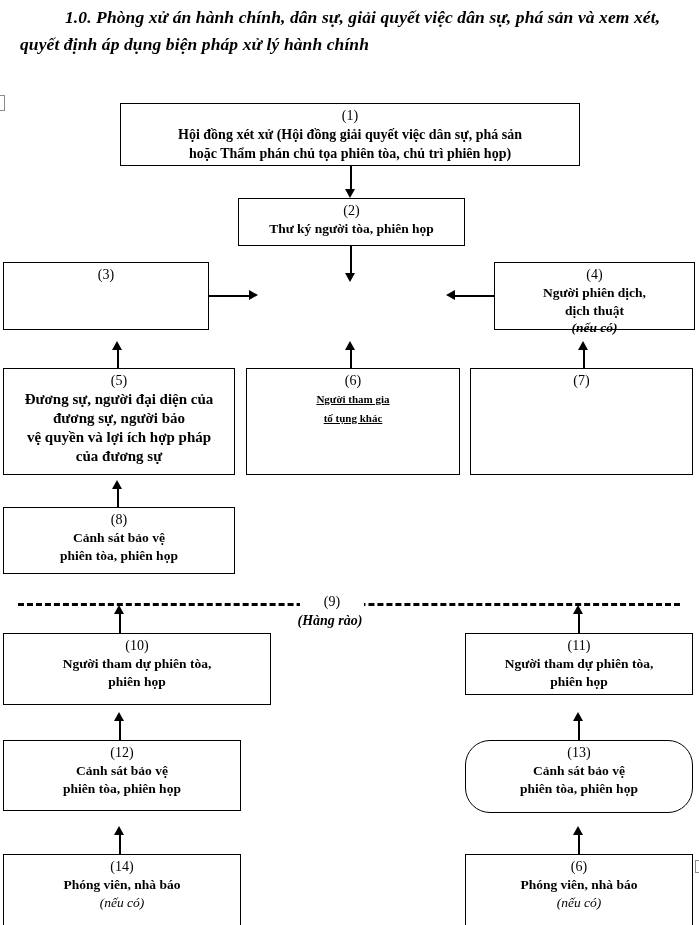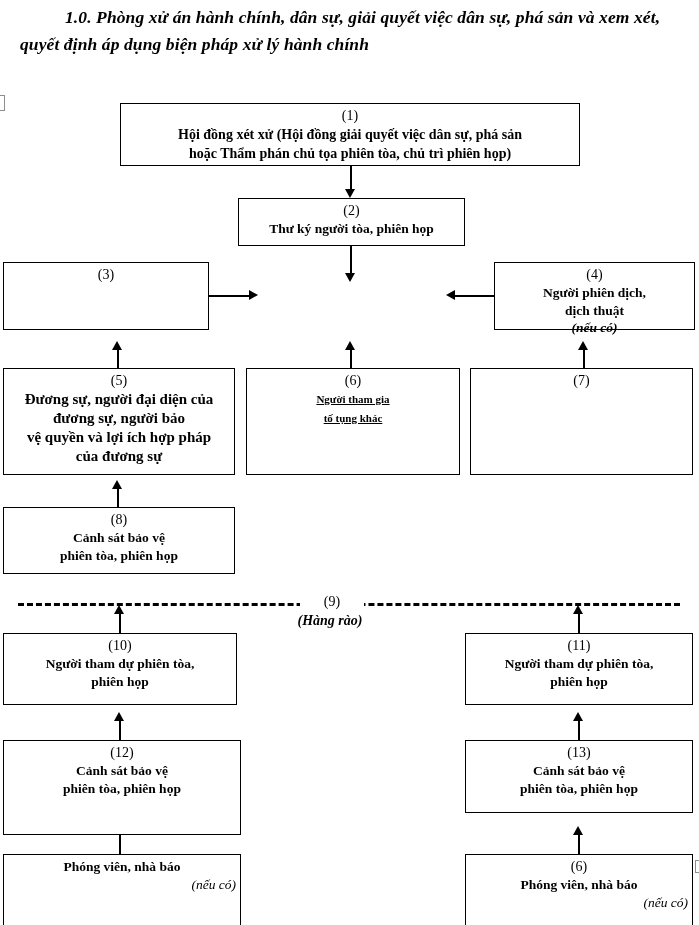--- a/index.html
+++ b/index.html
@@ -58,21 +58,20 @@
     font-size: 14px;
     line-height: 18px;
   }
   .node .body {
     display: block;
     white-space: pre-line;
   }
   .node .opt {
     font-style: italic;
     font-weight: bold;
-    text-align: right;
   }
 
   
   #node-1 { left: 120px; top: 103px; width: 460px; height: 63px; }
   #node-1 .body { font-size: 14px; line-height: 19px; }
 
   
   #node-2 { left: 238px; top: 198px; width: 227px; height: 48px; }
 
   
@@ -83,26 +82,26 @@
   #node-5 { left: 3px; top: 368px; width: 232px; height: 107px; }
   #node-6 { left: 246px; top: 368px; width: 214px; height: 107px; }
   #node-7 { left: 470px; top: 368px; width: 223px; height: 107px; }
   #node-5 .body, #node-7 .body { font-size: 15px; line-height: 19px; }
   #node-6 .body { font-size: 11px; line-height: 19px; text-decoration: underline; }
 
   
   #node-8 { left: 3px; top: 507px; width: 232px; height: 67px; }
 
   
-  #node-10 { left: 3px; top: 633px; width: 234px; height: 72px; }
-  #node-11 { left: 465px; top: 633px; width: 228px; height: 72px; }
-
-  
-  #node-12 { left: 3px; top: 740px; width: 238px; height: 95px; }
-  #node-13 { left: 465px; top: 740px; width: 228px; height: 73px; }
+  #node-10 { left: 3px; top: 633px; width: 268px; height: 72px; }
+  #node-11 { left: 465px; top: 633px; width: 228px; height: 62px; }
+
+  
+  #node-12 { left: 3px; top: 740px; width: 238px; height: 71px; }
+  #node-13 { left: 465px; top: 740px; width: 228px; height: 73px; border-radius: 25px; }
 
   
   #node-14 { left: 3px; top: 854px; width: 238px; height: 78px; }
   #node-15 { left: 465px; top: 854px; width: 228px; height: 78px; }
 
   
   #fence-line {
     position: absolute;
     left: 18px;
     top: 603px;
@@ -282,20 +281,21 @@
 phiên tòa, phiên họp</span>
 </div>
 
 <div class="node" id="node-13">
   <span class="num">(13)</span>
   <span class="body">Cảnh sát bảo vệ
 phiên tòa, phiên họp</span>
 </div>
 
 <div class="node" id="node-14">
+  <span class="num">(14)</span>
   <span class="body">Phóng viên, nhà báo</span>
   <span class="opt" style="display:block;font-weight:normal;">(nếu có)</span>
 </div>
 
 <div class="node" id="node-15">
   <span class="num">(6)</span>
   <span class="body">Phóng viên, nhà báo</span>
   <span class="opt" style="display:block;font-weight:normal;">(nếu có)</span>
 </div>
 

